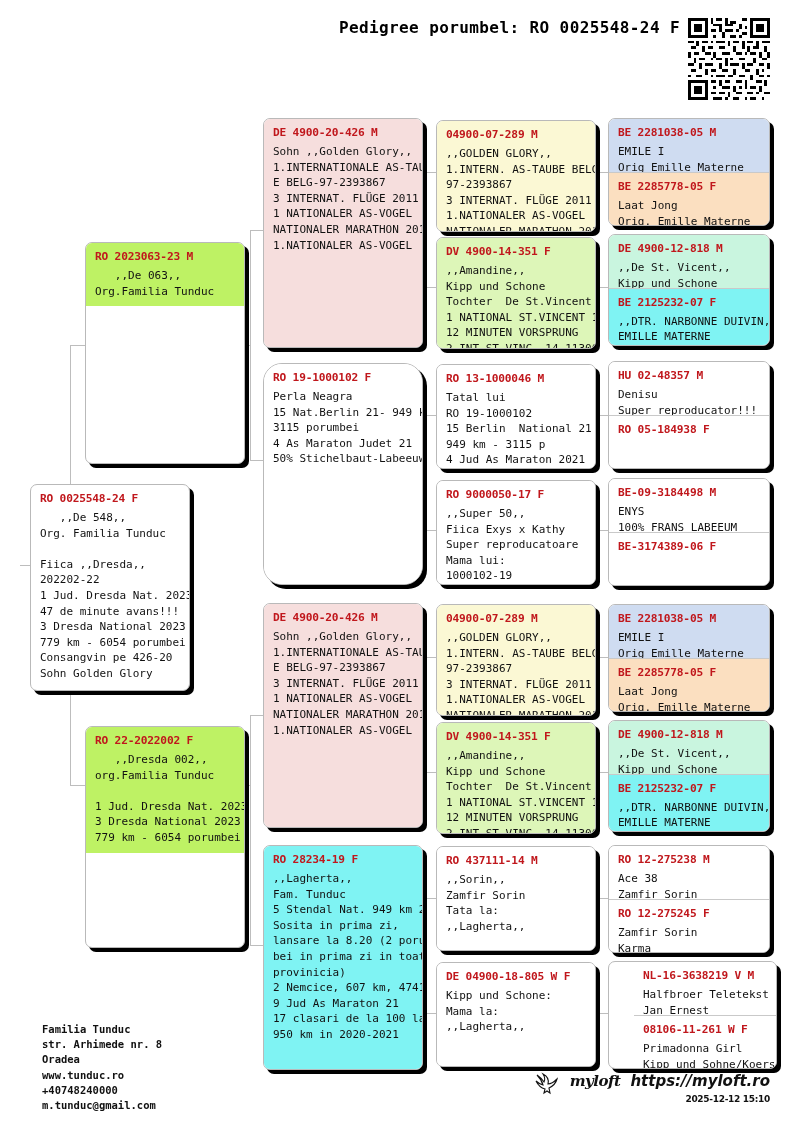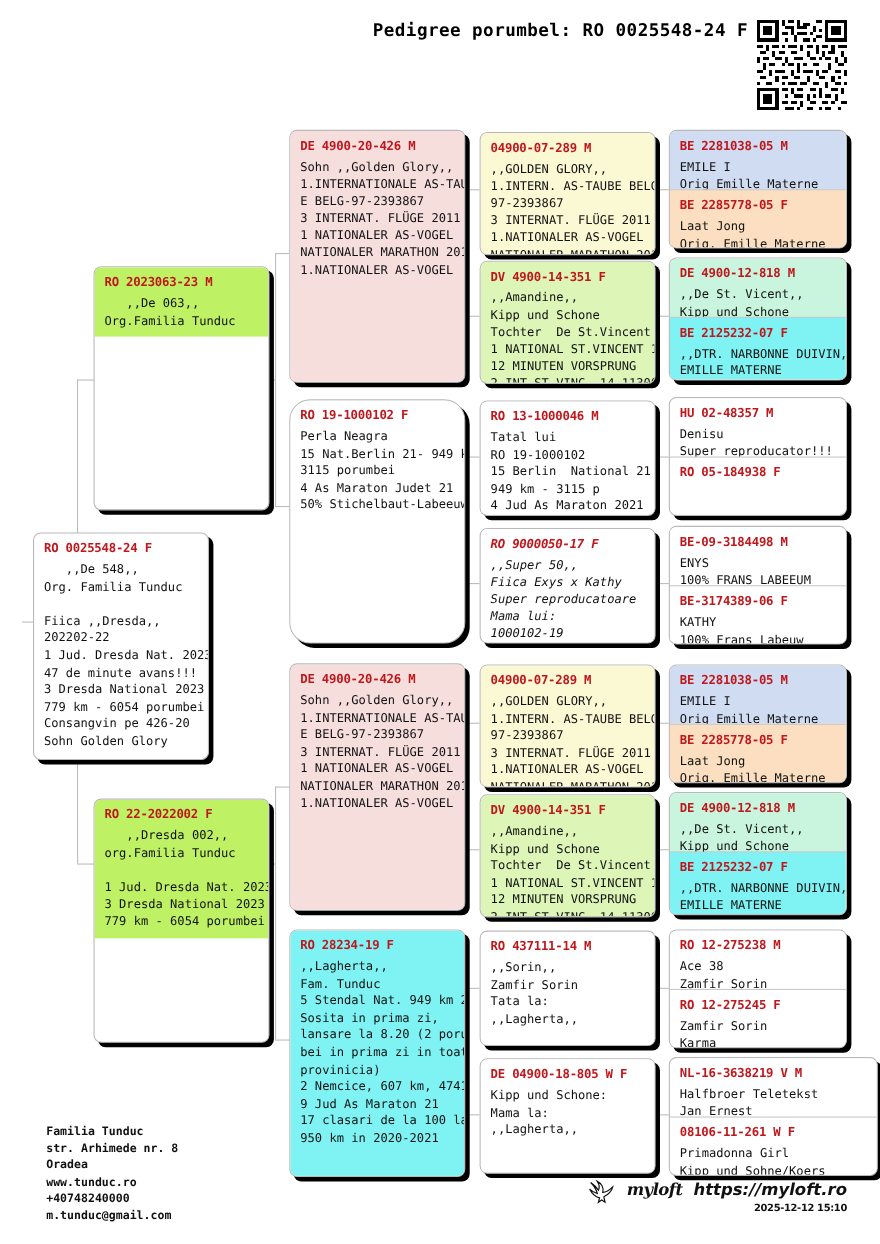--- a/index.html
+++ b/index.html
@@ -456,21 +456,21 @@
     <div class="lines">
         <div class="line">Tatal lui</div>
         <div class="line">RO 19-1000102</div>
         <div class="line">15 Berlin  National 21</div>
         <div class="line">949 km - 3115 p</div>
         <div class="line">4 Jud As Maraton 2021</div>
       </div>
   </div>
 </div>
 <div class="card" style="left:436px; top:480px; width:160px; height:105px;">
-  <div class="cell" style="height: 100%; background: rgb(255, 255, 255); font-style: italic;">
+  <div class="cell" style="height: 100%; background: rgb(255, 255, 255);">
     <div class="ring">RO 9000050-17 F</div>
     <div class="lines">
         <div class="line">,,Super 50,,</div>
         <div class="line">Fiica Exys x Kathy</div>
         <div class="line">Super reproducatoare</div>
         <div class="line">Mama lui:</div>
         <div class="line">1000102-19</div>
         <div class="line">15 National Berlin 2021</div>
       </div>
   </div>
@@ -574,24 +574,20 @@
 <div class="card" style="left:608px; top:478px; width:162px; height:108px;">
   <div class="cell" style="height: 50%; background: rgb(255, 255, 255);">
     <div class="ring">BE-09-3184498 M</div>
     <div class="lines">
         <div class="line">ENYS</div>
         <div class="line">100% FRANS LABEEUM</div>
       </div>
   </div>
   <div class="cell" style="height: 50%; background: rgb(255, 255, 255);">
     <div class="ring">BE-3174389-06 F</div>
-    <div class="lines">
-        <div class="line">KATHY</div>
-        <div class="line">100% Frans Labeuw</div>
-      </div>
   </div>
 </div>
 
 <div class="card" style="left:608px; top:604px; width:162px; height:108px;">
   <div class="cell" style="height: 50%; background: rgb(207, 220, 241);">
     <div class="ring">BE 2281038-05 M</div>
     <div class="lines">
         <div class="line">EMILE I</div>
         <div class="line">Orig Emille Materne</div>
       </div>
@@ -632,21 +628,21 @@
   </div>
   <div class="cell" style="height: 50%; background: rgb(255, 255, 255);">
     <div class="ring">RO 12-275245 F</div>
     <div class="lines">
         <div class="line">Zamfir Sorin</div>
         <div class="line">Karma</div>
       </div>
   </div>
 </div>
 
-<div class="card" style="left:608px; top:961px; width:190px; height:108px;">
+<div class="card" style="left:608px; top:961px; width:169px; height:108px;padding-left:25px;">
   <div class="cell" style="height: 50%; background: rgb(255, 255, 255);">
     <div class="ring">NL-16-3638219 V M</div>
     <div class="lines">
         <div class="line">Halfbroer Teletekst</div>
         <div class="line">Jan Ernest</div>
       </div>
   </div>
   <div class="cell" style="height: 50%; background: rgb(255, 255, 255);">
     <div class="ring">08106-11-261 W F</div>
     <div class="lines">

